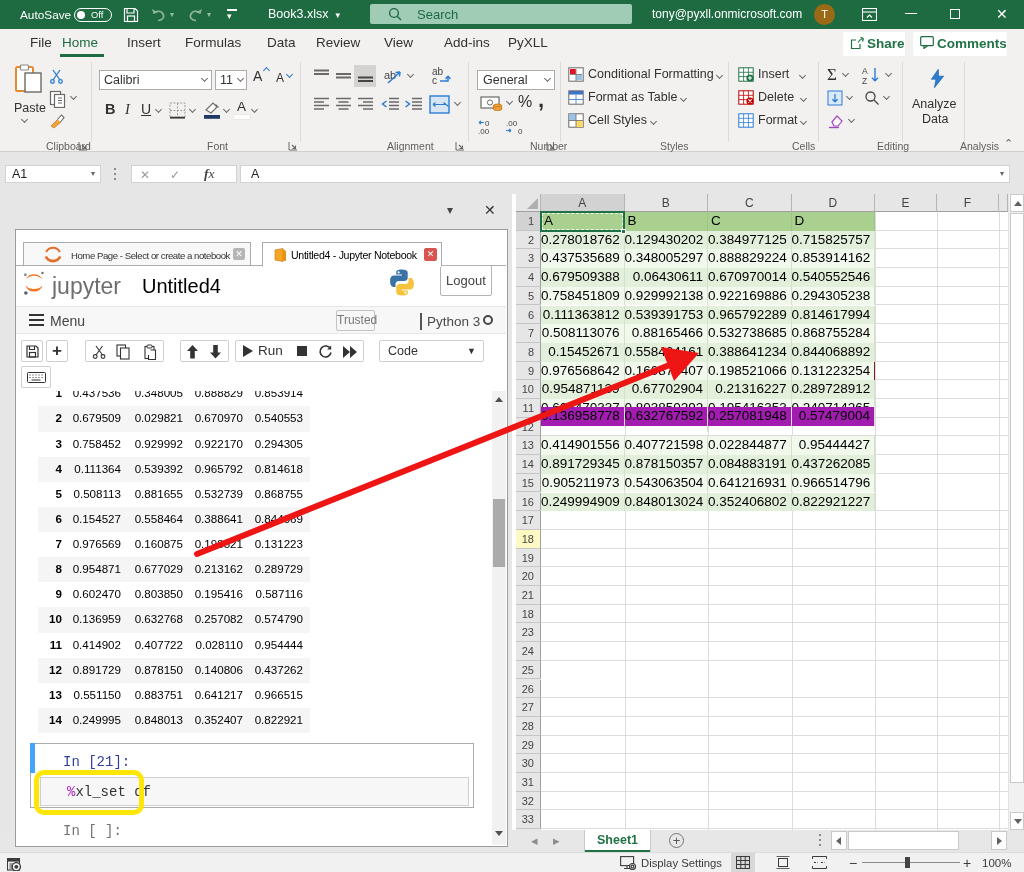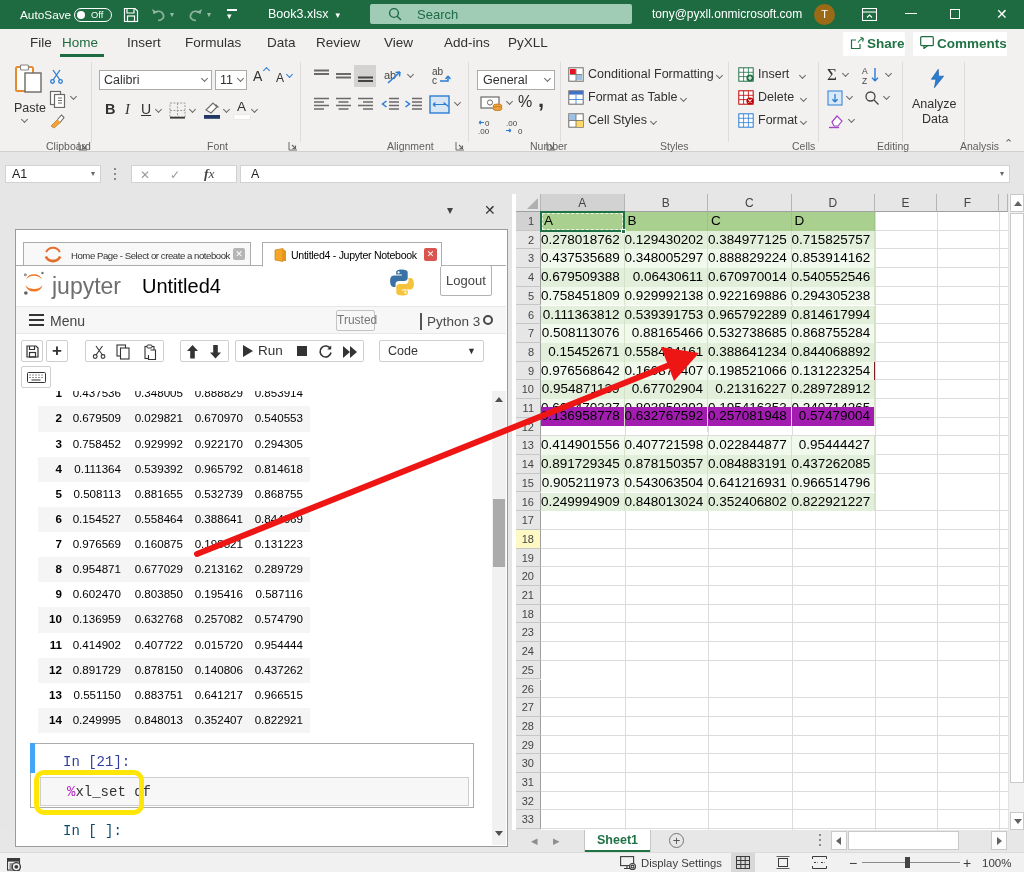--- a/index.html
+++ b/index.html
@@ -782,21 +782,21 @@
             <div class="dfidx" style="left:0;top:5px">10</div>
             <div class="dfv" style="left:23px;top:5px">0.136959</div>
             <div class="dfv" style="left:85px;top:5px">0.632768</div>
             <div class="dfv" style="left:145px;top:5px">0.257082</div>
             <div class="dfv" style="left:205px;top:5px">0.574790</div>
           </div>
       <div class="dfrow" style="top:241.6px;background:#ffffff">
             <div class="dfidx" style="left:0;top:5px">11</div>
             <div class="dfv" style="left:23px;top:5px">0.414902</div>
             <div class="dfv" style="left:85px;top:5px">0.407722</div>
-            <div class="dfv" style="left:145px;top:5px">0.015720</div>
+            <div class="dfv" style="left:145px;top:5px">0.028110</div>
             <div class="dfv" style="left:205px;top:5px">0.954444</div>
           </div>
       <div class="dfrow" style="top:266.73px;background:#f5f5f5">
             <div class="dfidx" style="left:0;top:5px">12</div>
             <div class="dfv" style="left:23px;top:5px">0.891729</div>
             <div class="dfv" style="left:85px;top:5px">0.878150</div>
             <div class="dfv" style="left:145px;top:5px">0.140806</div>
             <div class="dfv" style="left:205px;top:5px">0.437262</div>
           </div>
       <div class="dfrow" style="top:291.86px;background:#ffffff">
@@ -814,21 +814,21 @@
             <div class="dfv" style="left:205px;top:5px">0.822921</div>
           </div>
       </div>
 
       <div class="abs" style="left:14px;top:352px;width:444px;height:65px;border:1px solid #ababab"></div>
       <div class="abs" style="left:14px;top:352px;width:5px;height:30px;background:#42a5f5"></div>
       <div class="abs mono" style="left:27px;top:363px;font-size:14px;color:#303f9f">In&nbsp;[21]:</div>
       <div class="abs" style="left:24px;top:386px;width:429px;height:29px;background:#f7f7f7;border:1px solid #cfcfcf"></div>
       <div class="abs mono" style="left:31px;top:393px;font-size:14px;color:#333"><span style="color:#b521c6">%</span>xl_set df</div>
       <div class="abs" style="left:18px;top:379px;width:110px;height:45px;border:5px solid #ffe606;border-radius:10px;z-index:5"></div>
-      <div class="abs mono" style="left:27px;top:432px;font-size:14px;color:#0c4a6e">In&nbsp;[&nbsp;]:</div>
+      <div class="abs mono" style="left:27px;top:432px;font-size:14px;color:#737373">In&nbsp;[&nbsp;]:</div>
     </div>
 
     <div class="abs" style="left:476px;top:161px;width:14px;height:454px;background:#f1f1f1">
       <div style="position:absolute;left:3px;top:6px;width:0;height:0;border-left:4px solid transparent;border-right:4px solid transparent;border-bottom:5px solid #505050"></div>
       <div style="position:absolute;left:1px;top:108px;width:12px;height:68px;background:#ababab"></div>
       <div style="position:absolute;left:3px;top:440px;width:0;height:0;border-left:4px solid transparent;border-right:4px solid transparent;border-top:5px solid #505050"></div>
     </div>
   </div>
 
   <svg id="arrow" class="abs" style="left:0;top:0;width:1024px;height:872px;pointer-events:none;z-index:50;" viewBox="0 0 1024 872">

